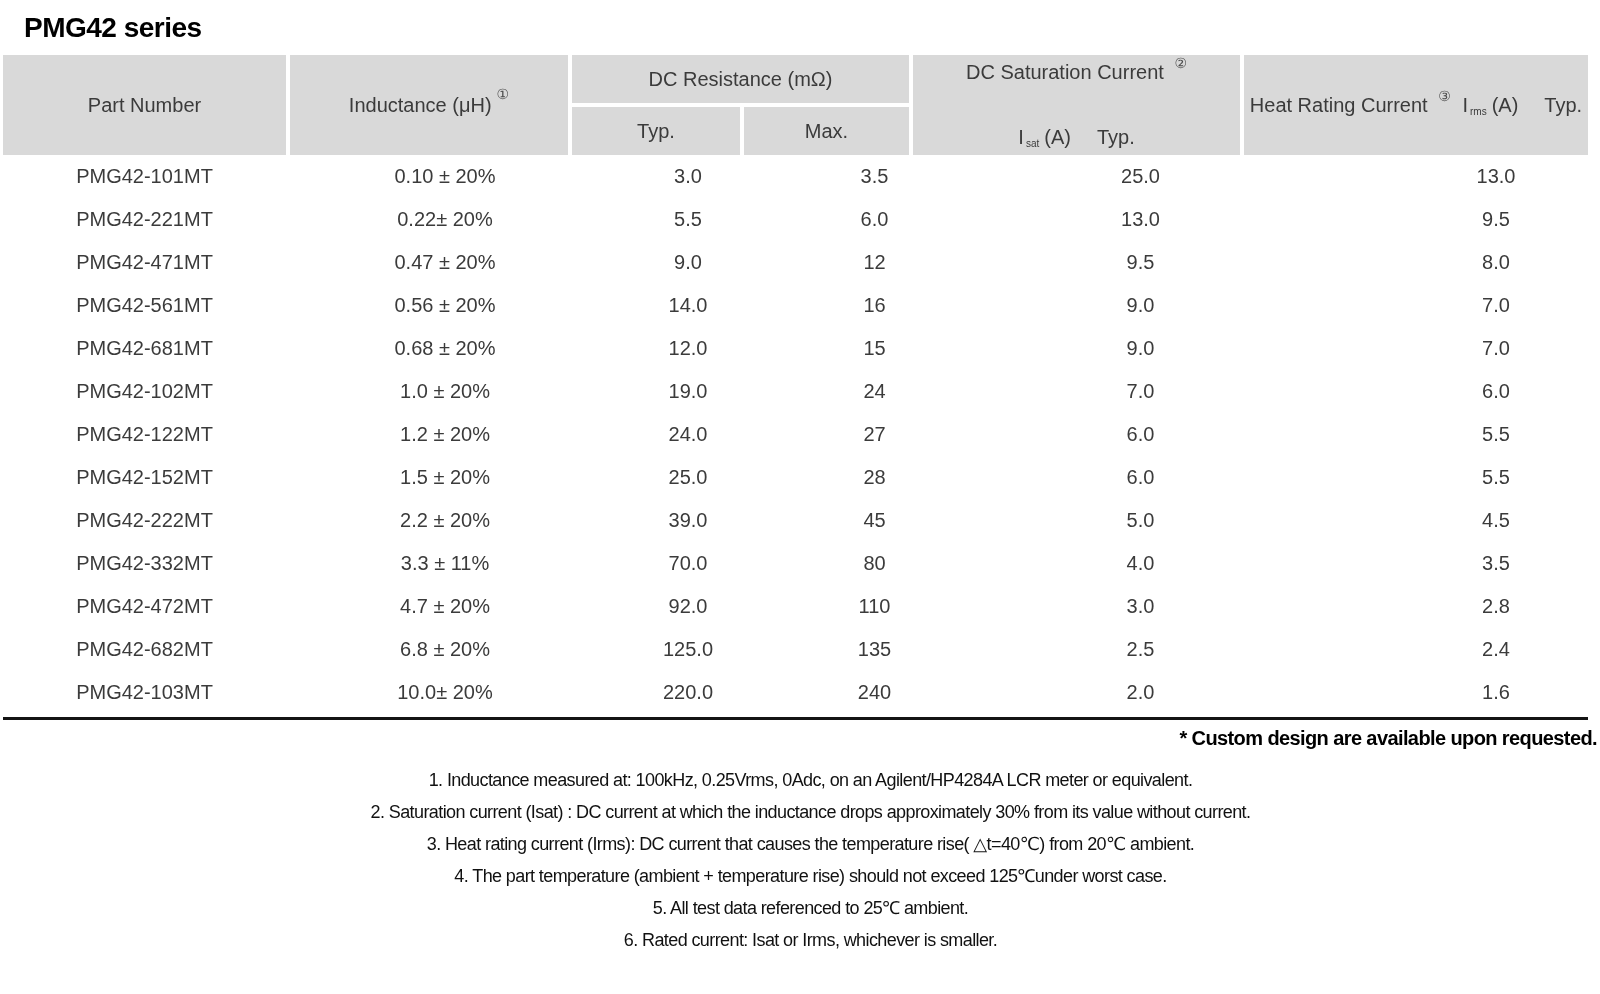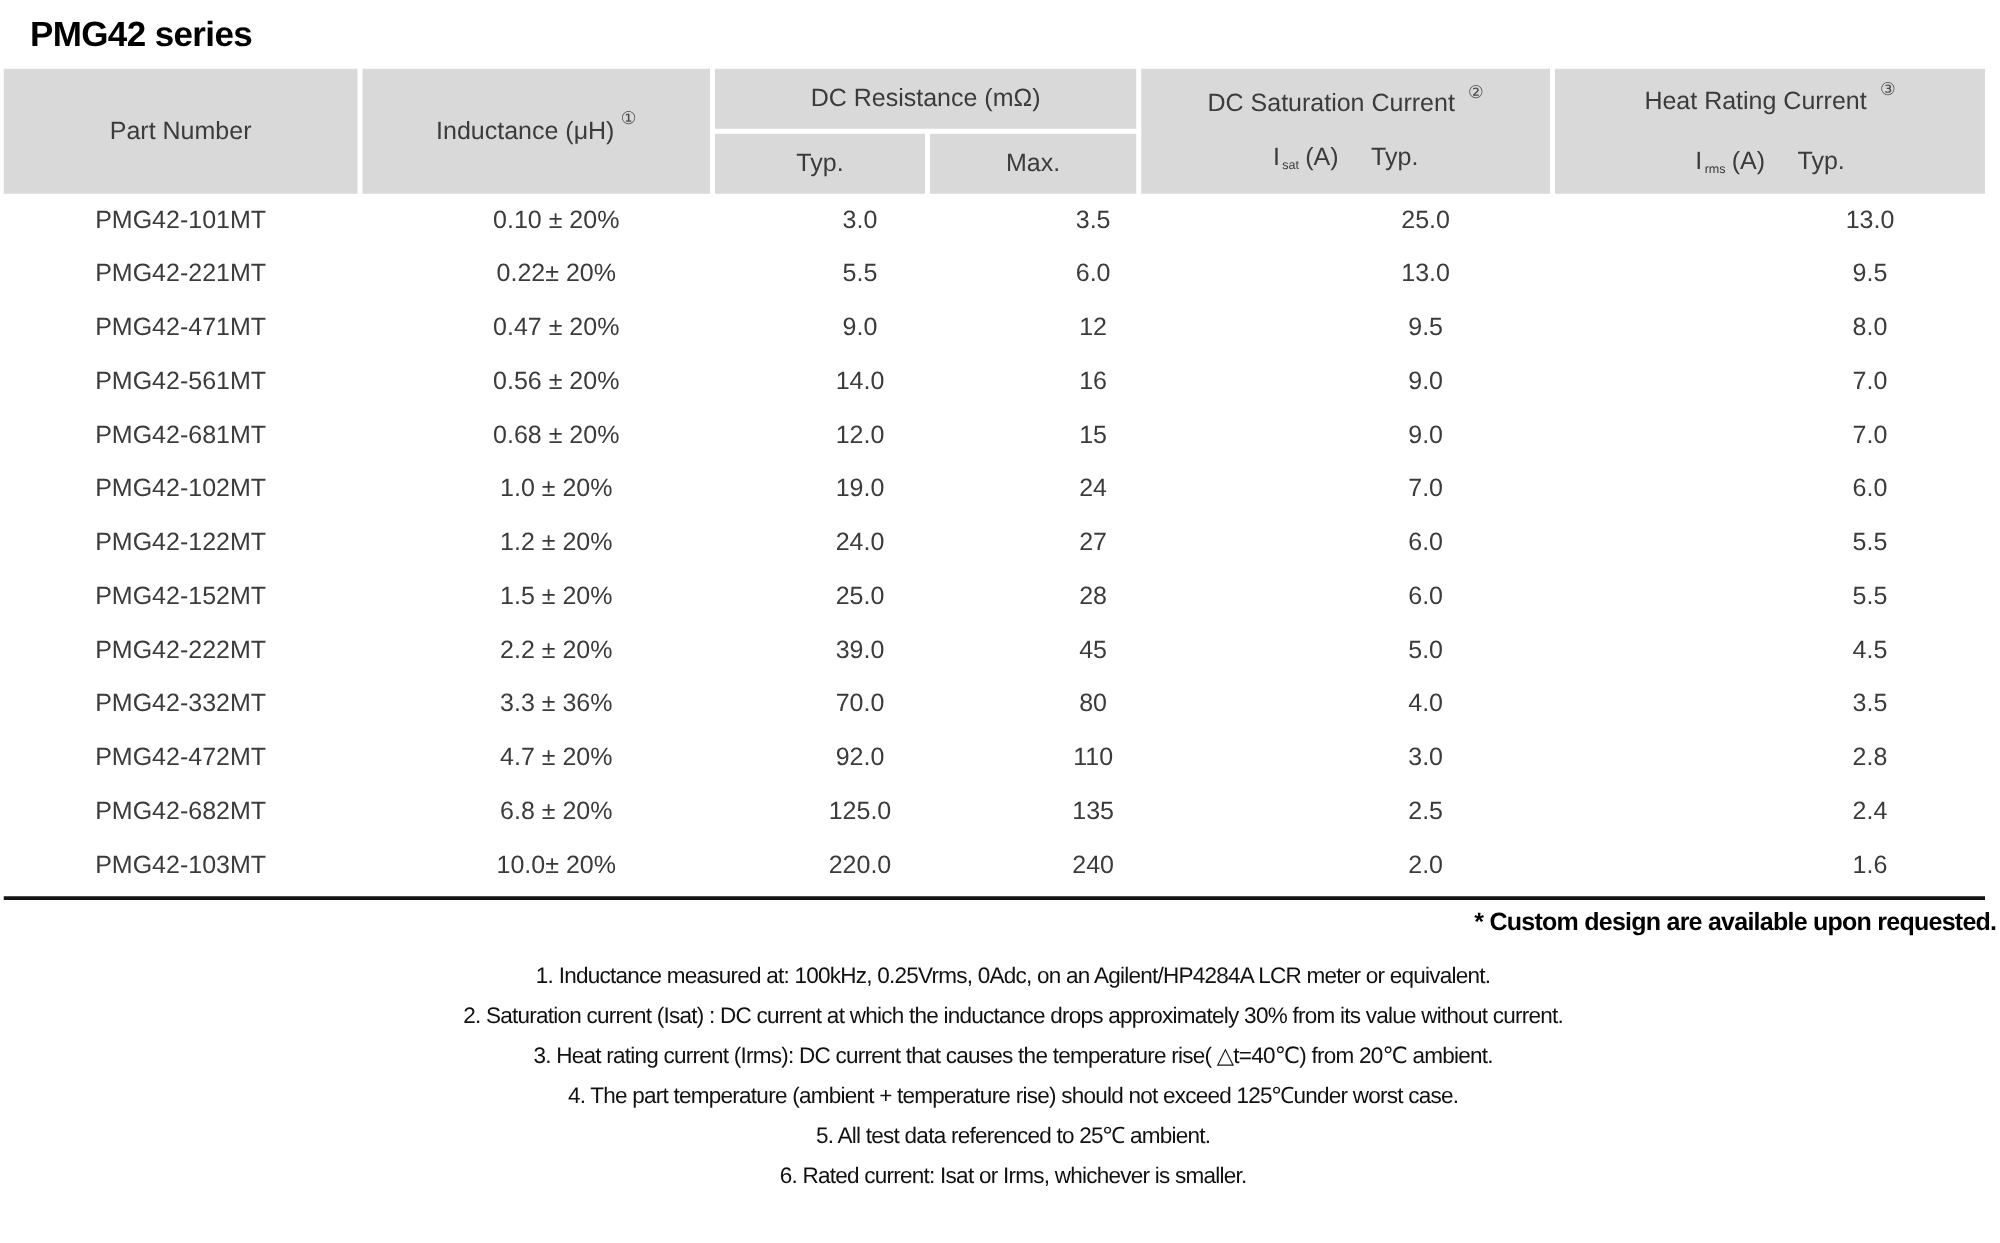--- a/index.html
+++ b/index.html
@@ -36,22 +36,22 @@
     font-size: 20px;
     display: flex;
     align-items: center;
     justify-content: center;
   }
   .h-part { grid-column: 1; grid-row: 1 / 3; }
   .h-ind  { grid-column: 2; grid-row: 1 / 3; }
   .h-dcr  { grid-column: 3 / 5; grid-row: 1; }
   .h-typ  { grid-column: 3; grid-row: 2; }
   .h-max  { grid-column: 4; grid-row: 2; }
-  .h-sat  { grid-column: 5; grid-row: 1 / 3; flex-direction: column; justify-content: center; padding: 6px 16px; gap: 20px; }
-  .h-heat { grid-column: 6; grid-row: 1 / 3; flex-direction: column; justify-content: space-around; padding: 2px 0; }
+  .h-sat  { grid-column: 5; grid-row: 1 / 3; flex-direction: column; justify-content: space-between; padding: 6px 16px; gap: 20px; }
+  .h-heat { grid-column: 6; grid-row: 1 / 3; flex-direction: row; justify-content: space-around; padding: 2px 0; }
 
   .sup-note {
     font-size: 14px;
     position: relative;
     top: -11px;
     margin-left: 5px;
     color: #4a4a4a;
   }
   .subline { display: flex; align-items: baseline; }
   .subline sub { font-size: 10px; margin-left: 2px; position: relative; top: 3px; }
@@ -239,21 +239,21 @@
         <div class="tcell">PMG42-222MT</div>
         <div class="tcell">2.2 ± 20%</div>
         <div class="tcell">39.0</div>
         <div class="tcell">45</div>
         <div class="tcell">5.0</div>
         <div class="tcell">4.5</div>
       </div>
 
       <div class="trow">
         <div class="tcell">PMG42-332MT</div>
-        <div class="tcell">3.3 ± 36%</div>
+        <div class="tcell">3.3 ± 11%</div>
         <div class="tcell">70.0</div>
         <div class="tcell">80</div>
         <div class="tcell">4.0</div>
         <div class="tcell">3.5</div>
       </div>
 
       <div class="trow">
         <div class="tcell">PMG42-472MT</div>
         <div class="tcell">4.7 ± 20%</div>
         <div class="tcell">92.0</div>

